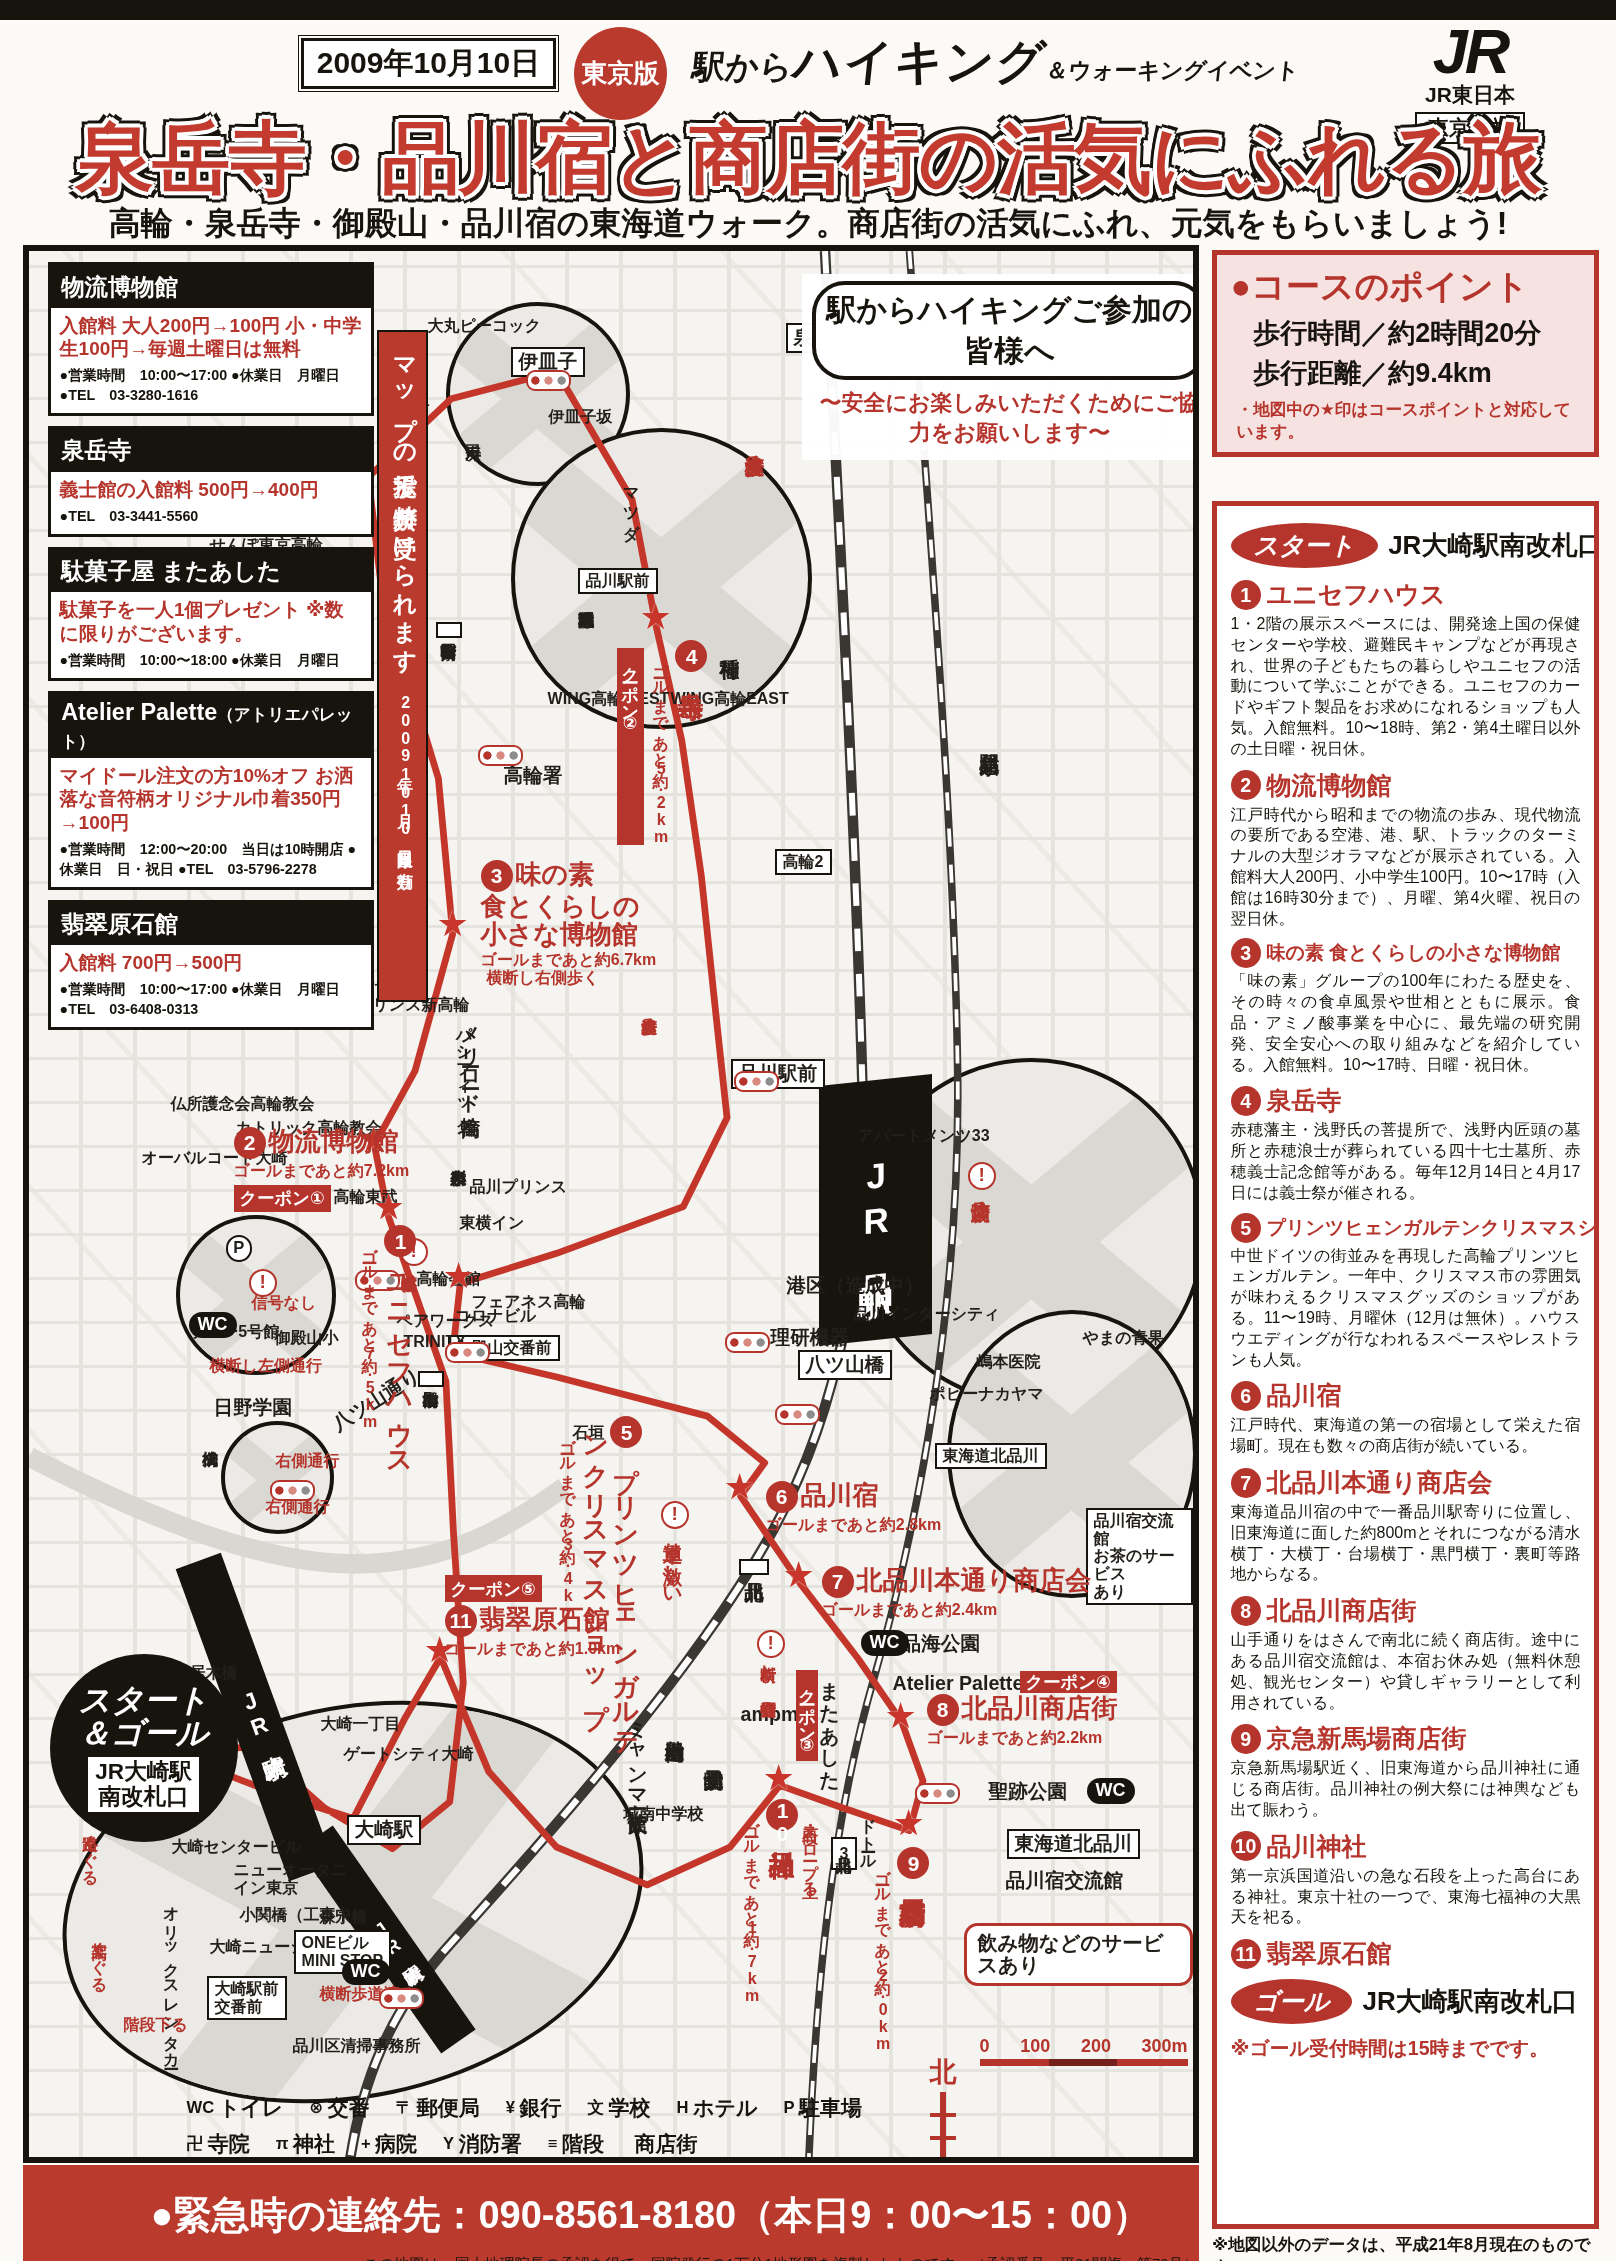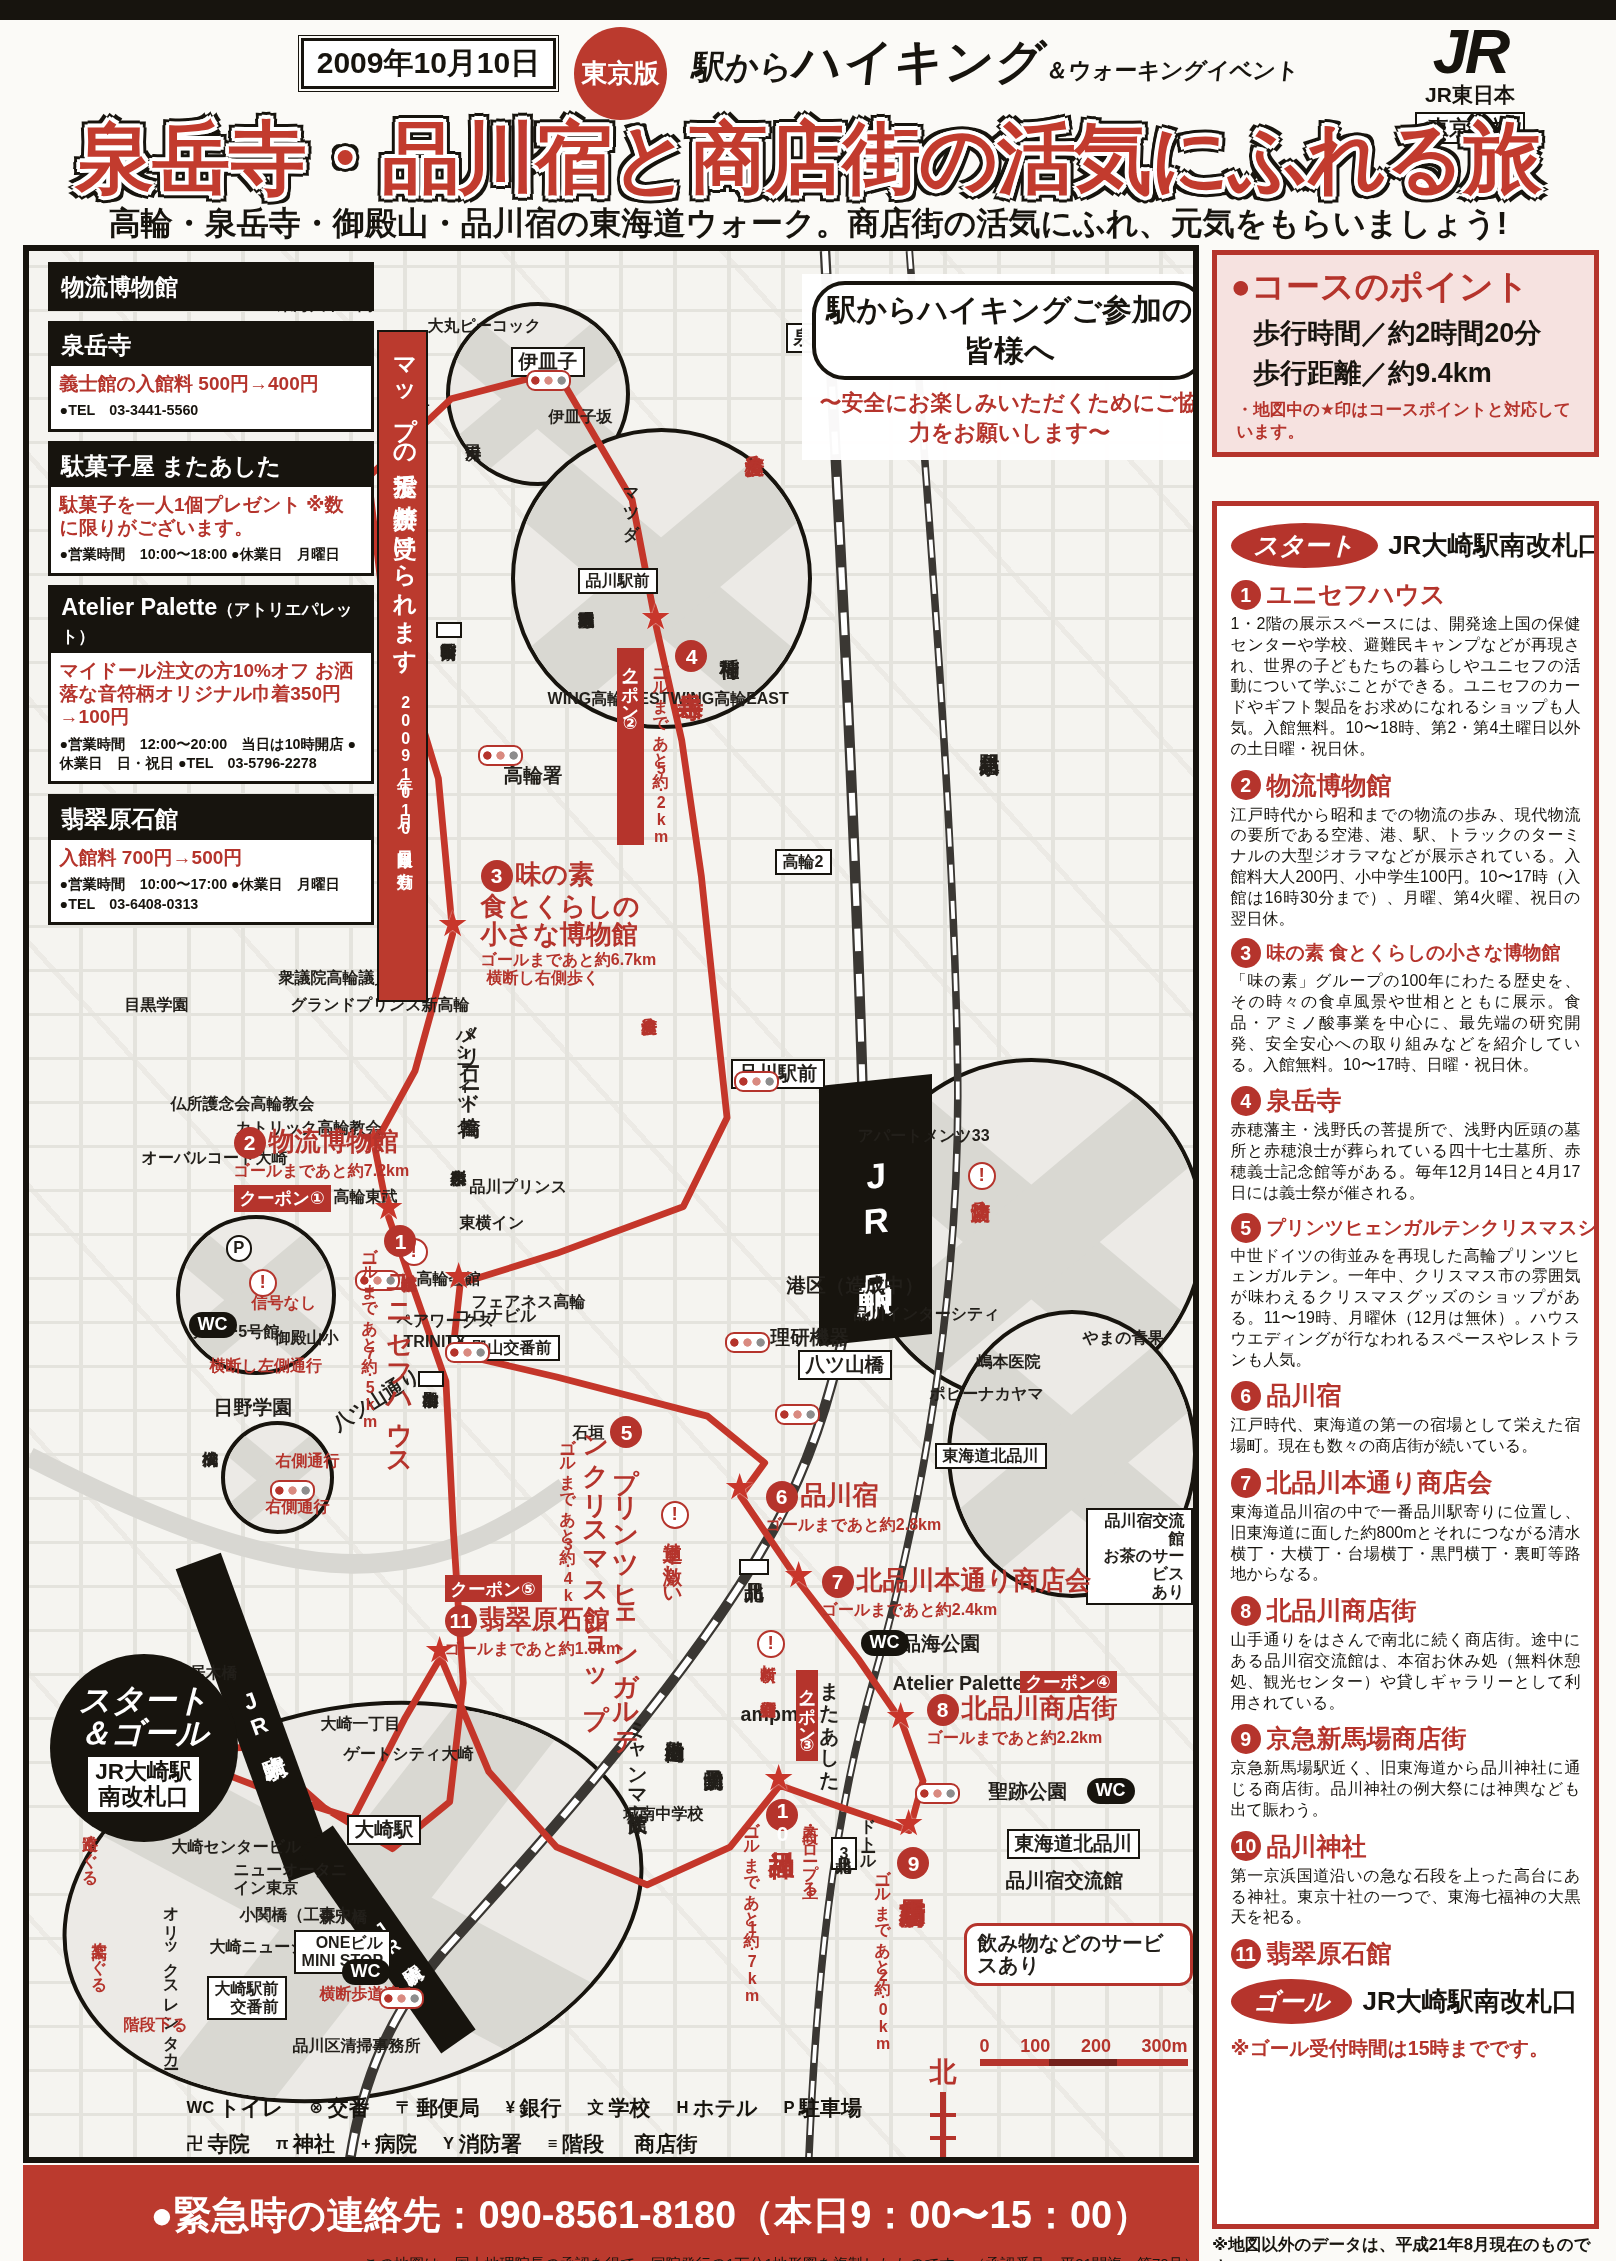--- a/index.html
+++ b/index.html
@@ -32,21 +32,21 @@
   svg.layer{position:absolute;left:0;top:0;}
   .inset{position:absolute;border:4.5px solid #17140e;border-radius:50%;background:#eceae6;overflow:hidden;box-sizing:border-box;}
   .inset:before,.inset:after{content:"";position:absolute;left:-20%;top:40%;width:140%;height:26%;background:#d9d8d2;transform:rotate(40deg);}
   .inset:after{transform:rotate(-40deg);}
   
   .ml{position:absolute;font-weight:bold;color:#221f1a;font-size:19.6px;white-space:pre-line;line-height:1.1;z-index:6;}
   .ml.s{font-size:16px;}
   .ml.r{color:#b5342c;}
   .ml.vt,.ml.vr,.ml.vbox,.ml.vrbox{writing-mode:vertical-rl;text-orientation:upright;}
   .ml.vr{color:#b5342c;}
-  .ml.box,.ml.vbox{background:#fff;border:2.3px solid #17140e;padding:2.3px 6px;text-align:right;}
+  .ml.box,.ml.vbox{background:#fff;border:2.3px solid #17140e;padding:2.3px 6px;}
   .ml.vbox{padding:6px 2.3px;}
   .ml.rbox,.ml.vrbox{background:#b5342c;color:#fff;padding:1.5px 6px;font-size:17.3px;}
   .ml.vrbox{padding:6px 1.5px;}
   .ml.wc{background:#17140e;color:#fff;border-radius:19.6px;padding:3px 9px;font-size:18px;z-index:7;}
   .ml.svc{background:#fff;border:3px solid #b5342c;border-radius:13.6px;padding:6px 10.6px;font-size:20.4px;}
   .ml.circ{border:2.3px solid #17140e;border-radius:50%;width:22.6px;height:22.6px;line-height:22.6px;text-align:center;background:#fff;font-size:16.6px;padding:0;}
   .ml.sig{width:41px;height:16.6px;border:2.3px solid #b5342c;border-radius:9px;background-color:#fff;background-image:
       radial-gradient(circle at 18% 50%,#b5342c 3.8px,transparent 4.5px),
       radial-gradient(circle at 50% 50%,#d98a80 3.8px,transparent 4.5px),
       radial-gradient(circle at 82% 50%,#8d8d8d 3.8px,transparent 4.5px);z-index:7;}
@@ -412,20 +412,27 @@
         <div class="n"></div>
         <div class="n"></div>
       </div>
   </div>
 
   <div class="abs" id="infoboxes">
     <div>
 
     <div class="ib">
           <div class="bar"><span>物流博物館</span></div>
+          <div class="bd">
+            <div class="hi">入館料 大人200円→100円
+小・中学生100円→毎週土曜日は無料</div>
+            <div class="det">●営業時間　10:00〜17:00
+●休業日　月曜日
+●TEL　03-3280-1616</div>
+          </div>
         </div>
         <div class="ib">
           <div class="bar"><span>泉岳寺</span></div>
           <div class="bd">
             <div class="hi">義士館の入館料 500円→400円</div>
             <div class="det">●TEL　03-3441-5560</div>
           </div>
         </div>
         <div class="ib">
           <div class="bar"><span>駄菓子屋 またあした</span></div>

